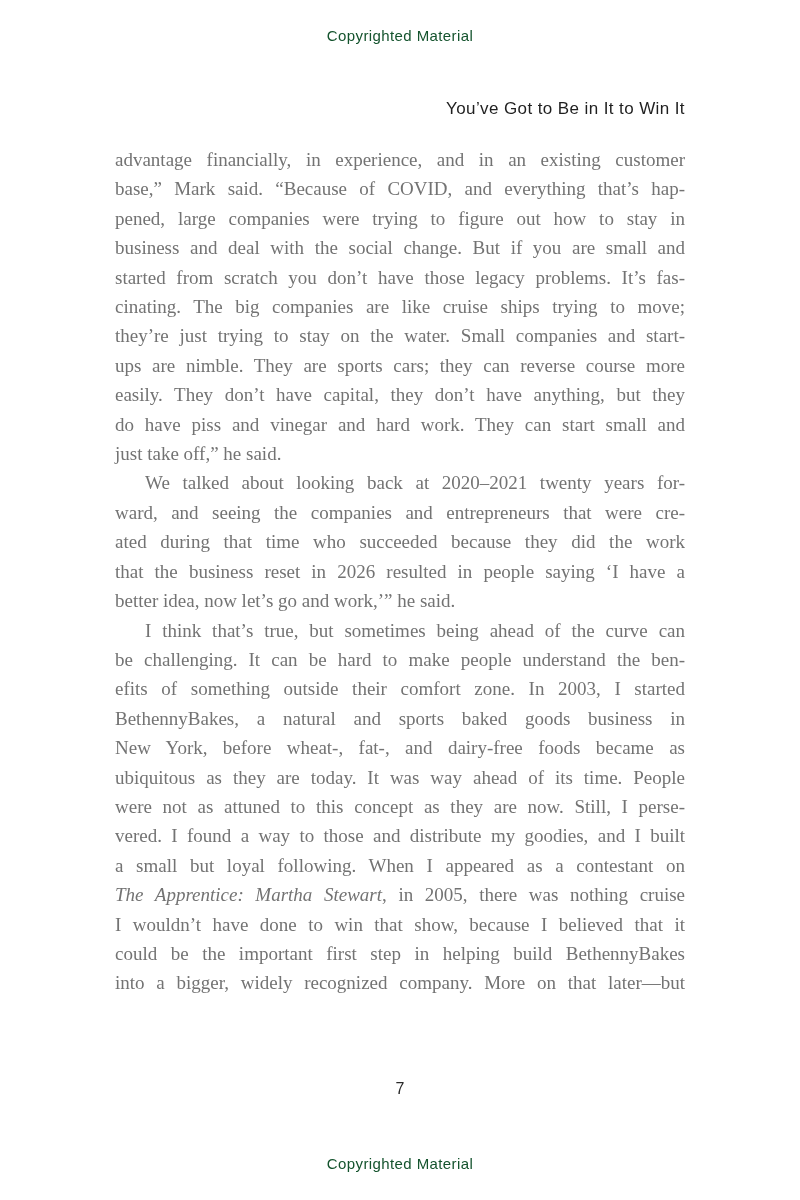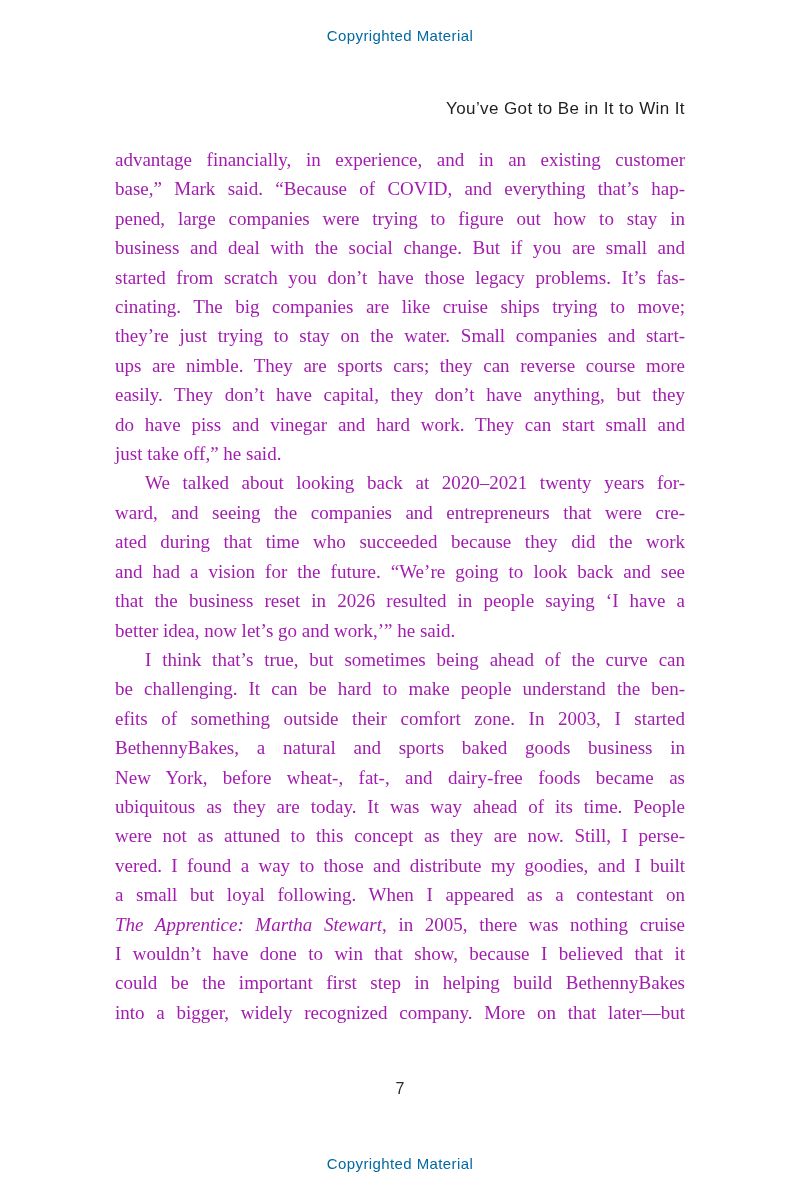--- a/index.html
+++ b/index.html
@@ -15,42 +15,42 @@
     overflow: hidden;
   }
   .copyright-notice {
     position: absolute;
     left: 0;
     width: 800px;
     text-align: center;
     font-family: "Liberation Sans", "DejaVu Sans", sans-serif;
     font-size: 15px;
     letter-spacing: 0.4px;
-    color: #0369a1;
+    color: #14532d;
   }
   .copyright-top { top: 27px; }
   .copyright-bottom { top: 1155px; }
   .running-head {
     position: absolute;
     top: 99px;
     right: 115px;
     font-family: "Liberation Sans", "DejaVu Sans", sans-serif;
     font-size: 17px;
     letter-spacing: 0.4px;
     color: #1f1f1f;
   }
   .body-text {
     position: absolute;
     top: 145px;
     left: 115px;
     width: 570px;
     font-family: "Liberation Serif", "DejaVu Serif", serif;
     font-size: 19px;
     line-height: 29.4px;
-    color: #a21caf;
+    color: #737373;
   }
   .body-text .line {
     text-align: justify;
     text-align-last: justify;
     white-space: normal;
   }
   .body-text .line.flush {
     text-align: right;
     text-align-last: left;
   }
@@ -88,21 +88,20 @@
       <div class="line"><span>started from scratch you don’t have those legacy problems. It’s fas-</span></div>
       <div class="line"><span>cinating. The big companies are like cruise ships trying to move;</span></div>
       <div class="line"><span>they’re just trying to stay on the water. Small companies and start-</span></div>
       <div class="line"><span>ups are nimble. They are sports cars; they can reverse course more</span></div>
       <div class="line"><span>easily. They don’t have capital, they don’t have anything, but they</span></div>
       <div class="line"><span>do have piss and vinegar and hard work. They can start small and</span></div>
       <div class="line flush"><span>just take off,” he said.</span></div>
       <div class="line indent"><span>We talked about looking back at 2020–2021 twenty years for-</span></div>
       <div class="line"><span>ward, and seeing the companies and entrepreneurs that were cre-</span></div>
       <div class="line"><span>ated during that time who succeeded because they did the work</span></div>
-      <div class="line"><span>and had a vision for the future. “We’re going to look back and see</span></div>
       <div class="line"><span>that the business reset in 2026 resulted in people saying ‘I have a</span></div>
       <div class="line flush"><span>better idea, now let’s go and work,’” he said.</span></div>
       <div class="line indent"><span>I think that’s true, but sometimes being ahead of the curve can</span></div>
       <div class="line"><span>be challenging. It can be hard to make people understand the ben-</span></div>
       <div class="line"><span>efits of something outside their comfort zone. In 2003, I started</span></div>
       <div class="line"><span>BethennyBakes, a natural and sports baked goods business in</span></div>
       <div class="line"><span>New York, before wheat-, fat-, and dairy-free foods became as</span></div>
       <div class="line"><span>ubiquitous as they are today. It was way ahead of its time. People</span></div>
       <div class="line"><span>were not as attuned to this concept as they are now. Still, I perse-</span></div>
       <div class="line"><span>vered. I found a way to those and distribute my goodies, and I built</span></div>

